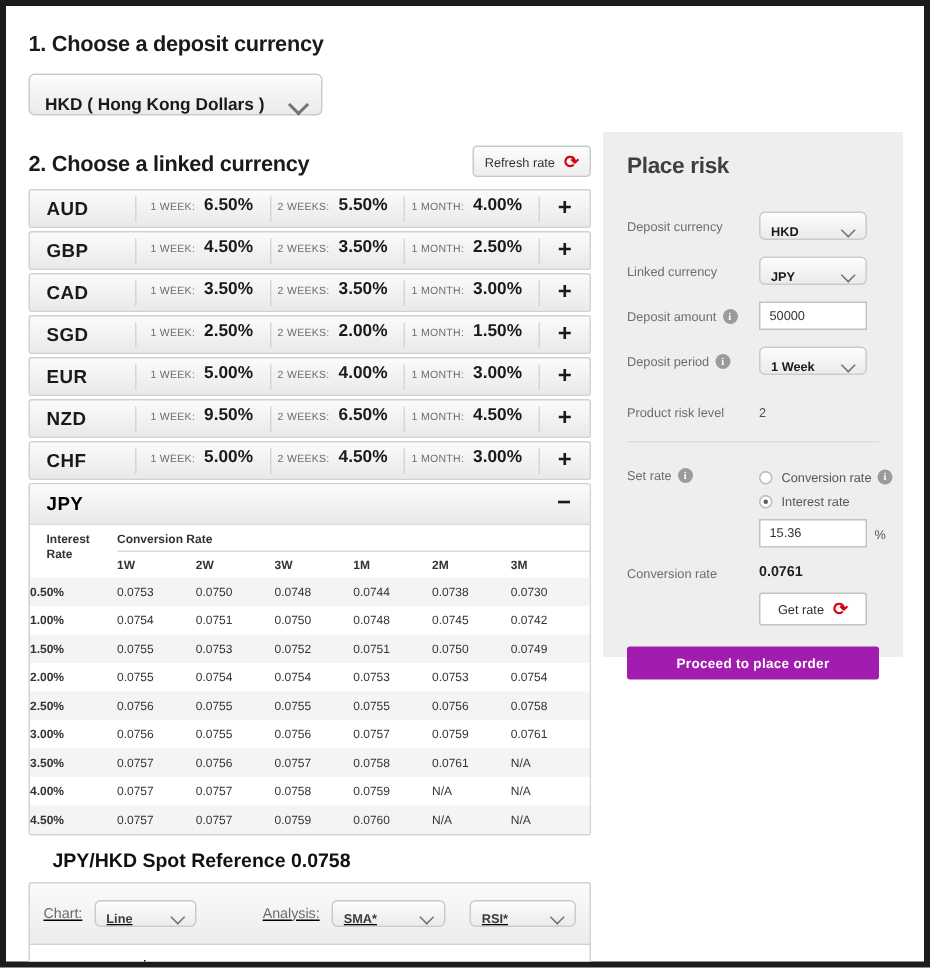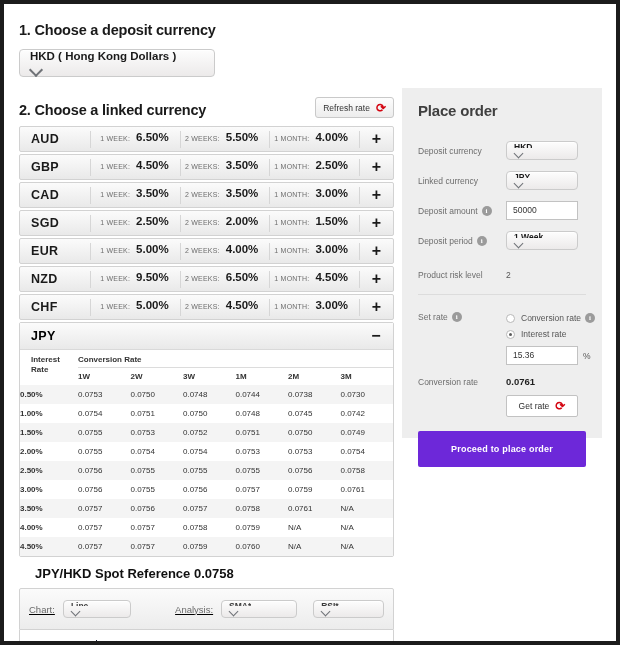--- a/index.html
+++ b/index.html
@@ -25,23 +25,22 @@
     letter-spacing:-0.2px;
   }
   .row-title { display:flex; align-items:flex-end; justify-content:space-between; }
 
   
   .sel {
     position:relative;
     background:linear-gradient(#fdfdfd,#eceaea);
     border:1px solid #cbcbcb; border-radius:4px;
     color:#1a1a1a;
-    display:flex; align-items:flex-start;
+    display:flex; align-items:flex-end;
     box-shadow:0 1px 0 rgba(255,255,255,.8) inset;
-    flex-direction:column;
   }
   .sel .txt { flex:1; overflow:hidden; white-space:nowrap; }
   .chev {
     width:13px; height:13px; flex:0 0 13px; margin-right:8px;
     position:relative;
   }
   .chev::before{
     content:""; position:absolute; left:1px; top:2px;
     width:8px; height:8px;
     border-right:2px solid #6f7277; border-bottom:2px solid #6f7277;
@@ -182,22 +181,22 @@
 
   .pct { font-size:8.5px; color:#555; margin-left:5px; }
   .conv-val { font-size:9.5px; font-weight:bold; color:#1f1f1f; }
 
   .getrate-btn {
     width:72px; height:22px; background:#ffffff; border:1px solid #c2c2c2;
     border-radius:2px; display:flex; align-items:center; justify-content:center; gap:6px;
     font-size:8.5px; color:#2f2f2f;
   }
   .proceed-btn {
-    margin:14px 0 0 16px; width:168px; height:36px;
-    background:#6d28d9; border-radius:2px; color:#fff;
+    margin:14px 0 0 16px; width:168px; height:22px;
+    background:#a21caf; border-radius:2px; color:#fff;
     font-size:9px; font-weight:bold;
     display:flex; align-items:center; justify-content:center;
     letter-spacing:.2px;
   }
 </style>
 </head>
 <body>
 
 <div class="page">
 
@@ -472,21 +471,21 @@
           <div class="rb">6M</div>
           <div class="rb">1Y</div>
           <div class="rb">3Y</div>
           <div class="rb">5Y</div>
         </div>
     </div>
 
   </div>
 
   <div class="panel">
-    <div class="panel-title">Place order</div>
+    <div class="panel-title">Place risk</div>
 
     <div class="frow" style="margin-top:22px">
       <span class="flabel">Deposit currency</span>
       <div class="sel p-sel">
         <span class="txt">HKD</span>
         <span class="chev"></span>
       </div>
     </div>
 
     <div class="frow">

